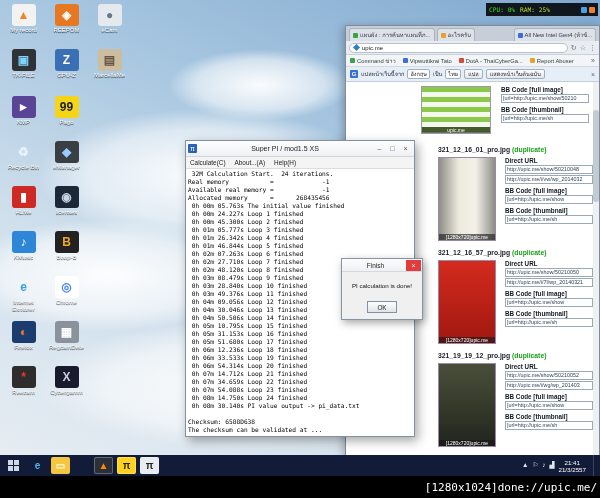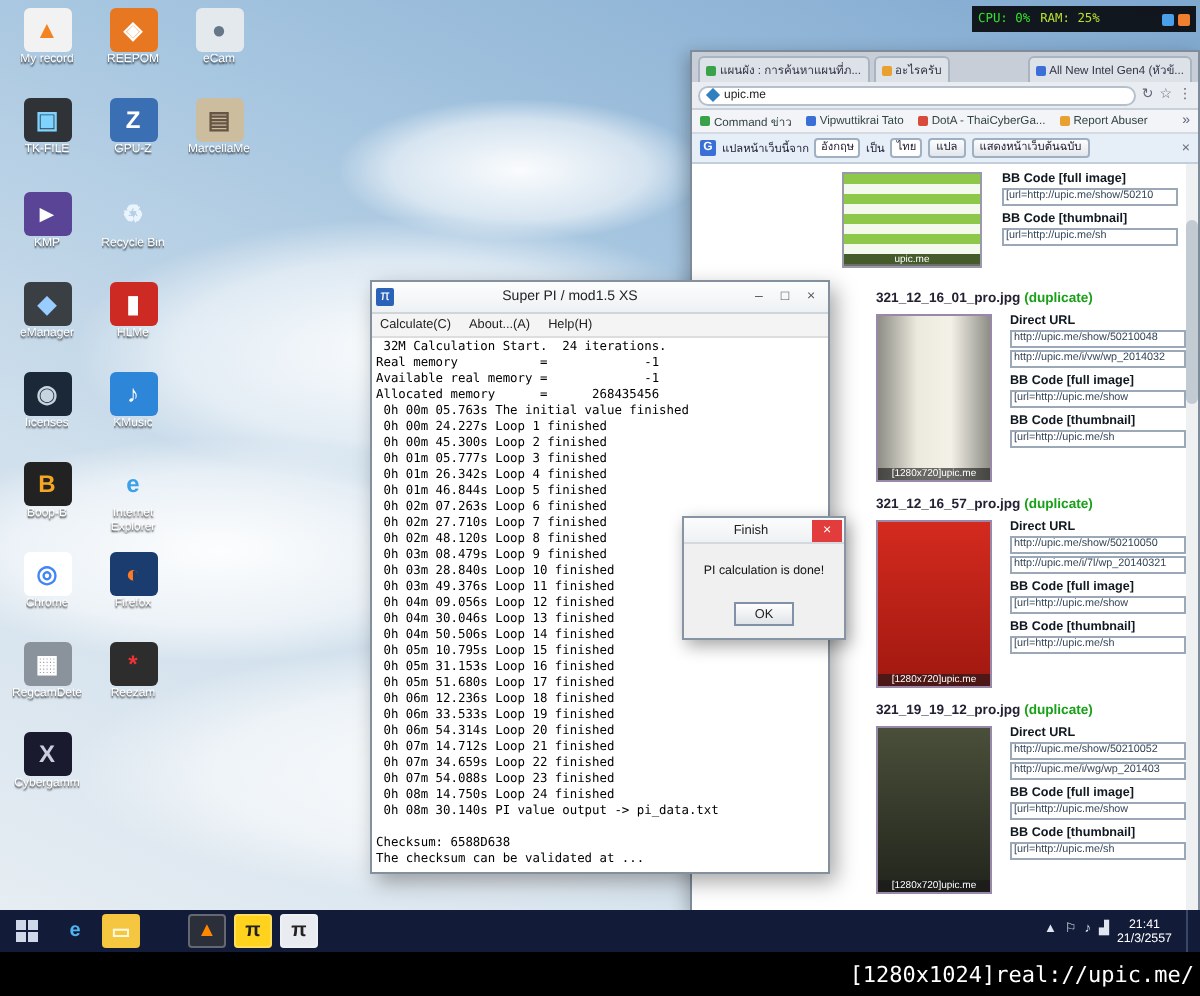--- a/index.html
+++ b/index.html
@@ -154,20 +154,24 @@
       <div class="lbl">MarcellaMe</div>
     </div>
   </div>
 <div class="icon-grid" id="icons-left">
 
     <div class="dicon">
       <div class="ic" style="background: rgb(90, 68, 150); color: rgb(255, 255, 255);">►</div>
       <div class="lbl">KMP</div>
     </div>
 
+    <div class="dicon">
+      <div class="ic" style="background: rgb(245, 213, 23); color: rgb(34, 34, 34);">99</div>
+      <div class="lbl">Pago</div>
+    </div>
 
     <div class="dicon">
       <div class="ic" style="background: transparent; color: rgb(234, 244, 252);">♻</div>
       <div class="lbl">Recycle Bin</div>
     </div>
 
     <div class="dicon">
       <div class="ic" style="background: rgb(58, 63, 68); color: rgb(153, 204, 255);">◆</div>
       <div class="lbl">eManager</div>
     </div>
@@ -453,14 +457,14 @@
       </span>
     <div class="clock">
       <div>21:41</div>
       <div>21/3/2557</div>
     </div>
     <div class="showdesk"></div>
   </div>
 </div>
 
 <div class="capbar">
-  <span class="captext">[1280x1024]real://upic.me/</span>
+  <span class="captext">[1280x1024]done://upic.me/</span>
 </div>
 
 </body></html>

